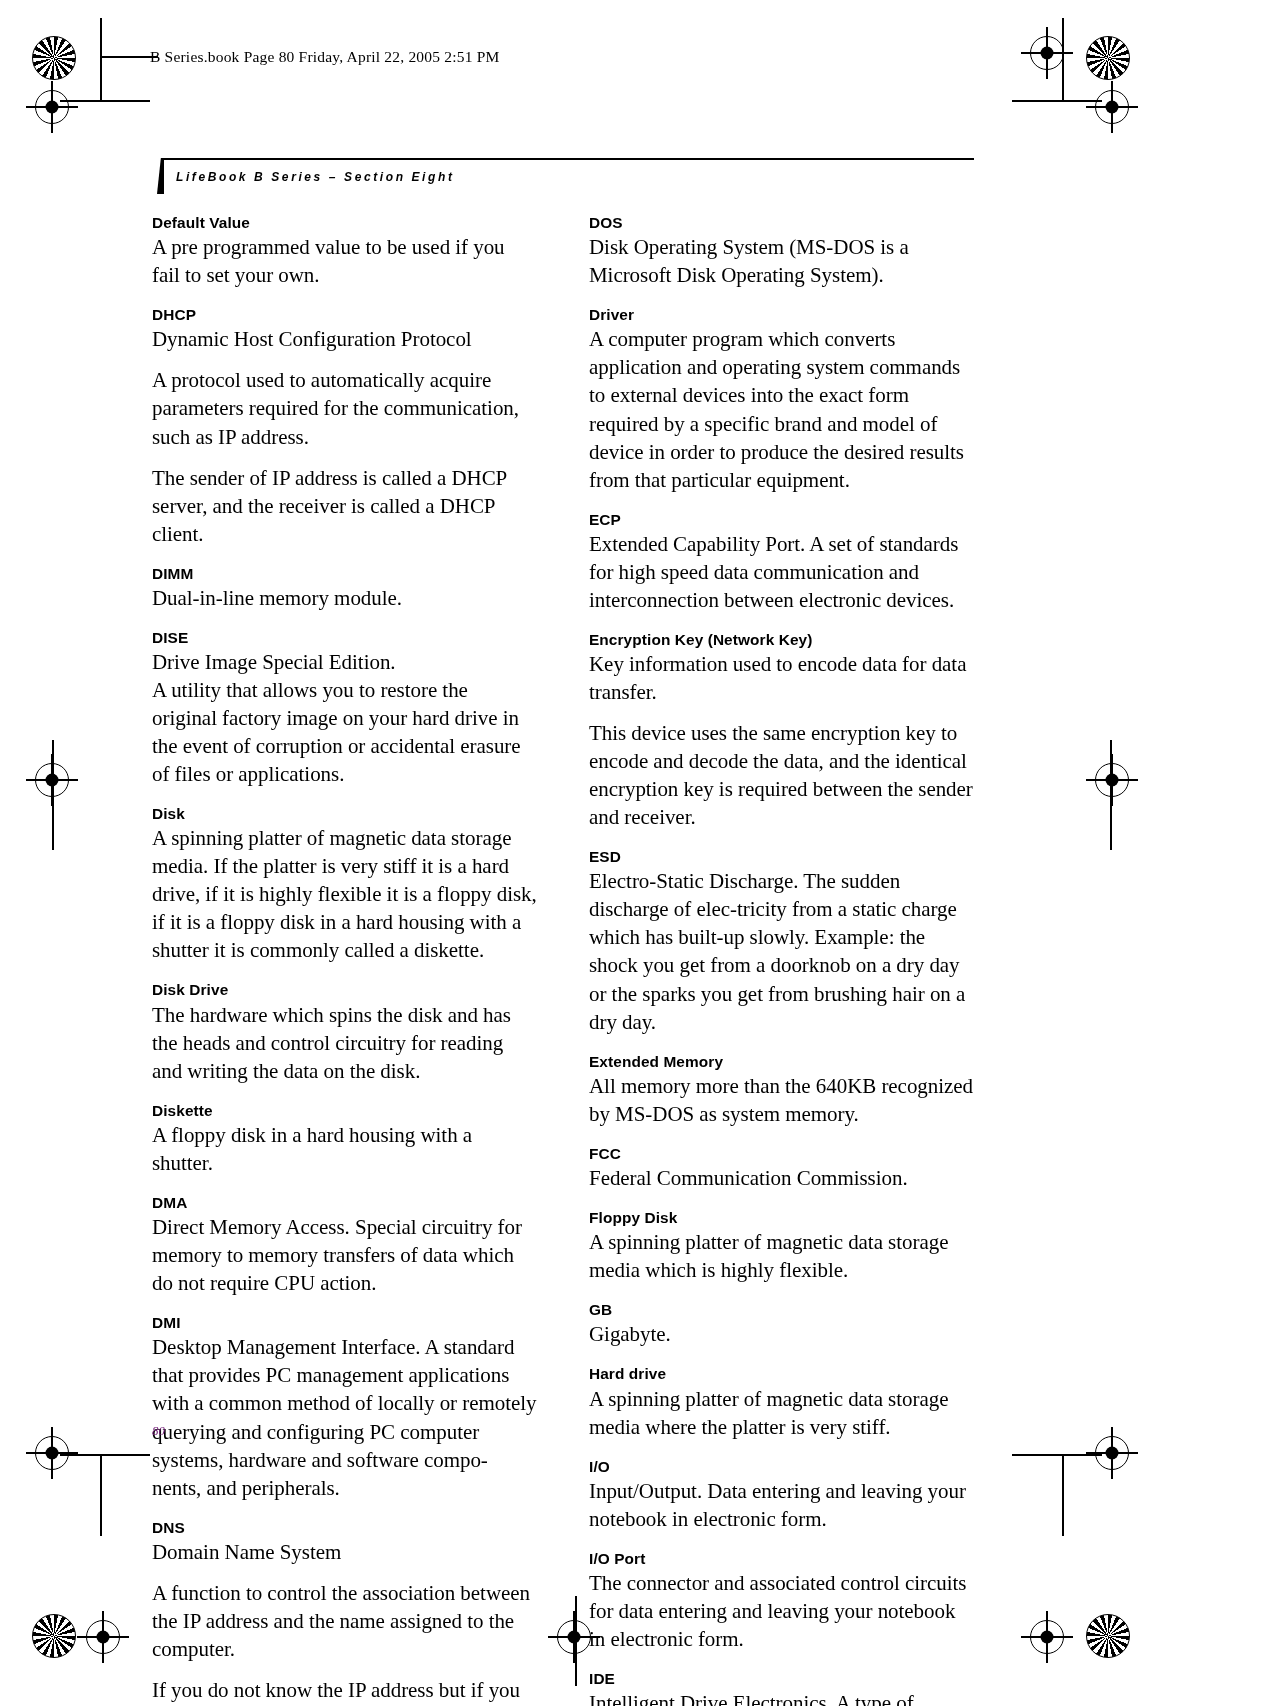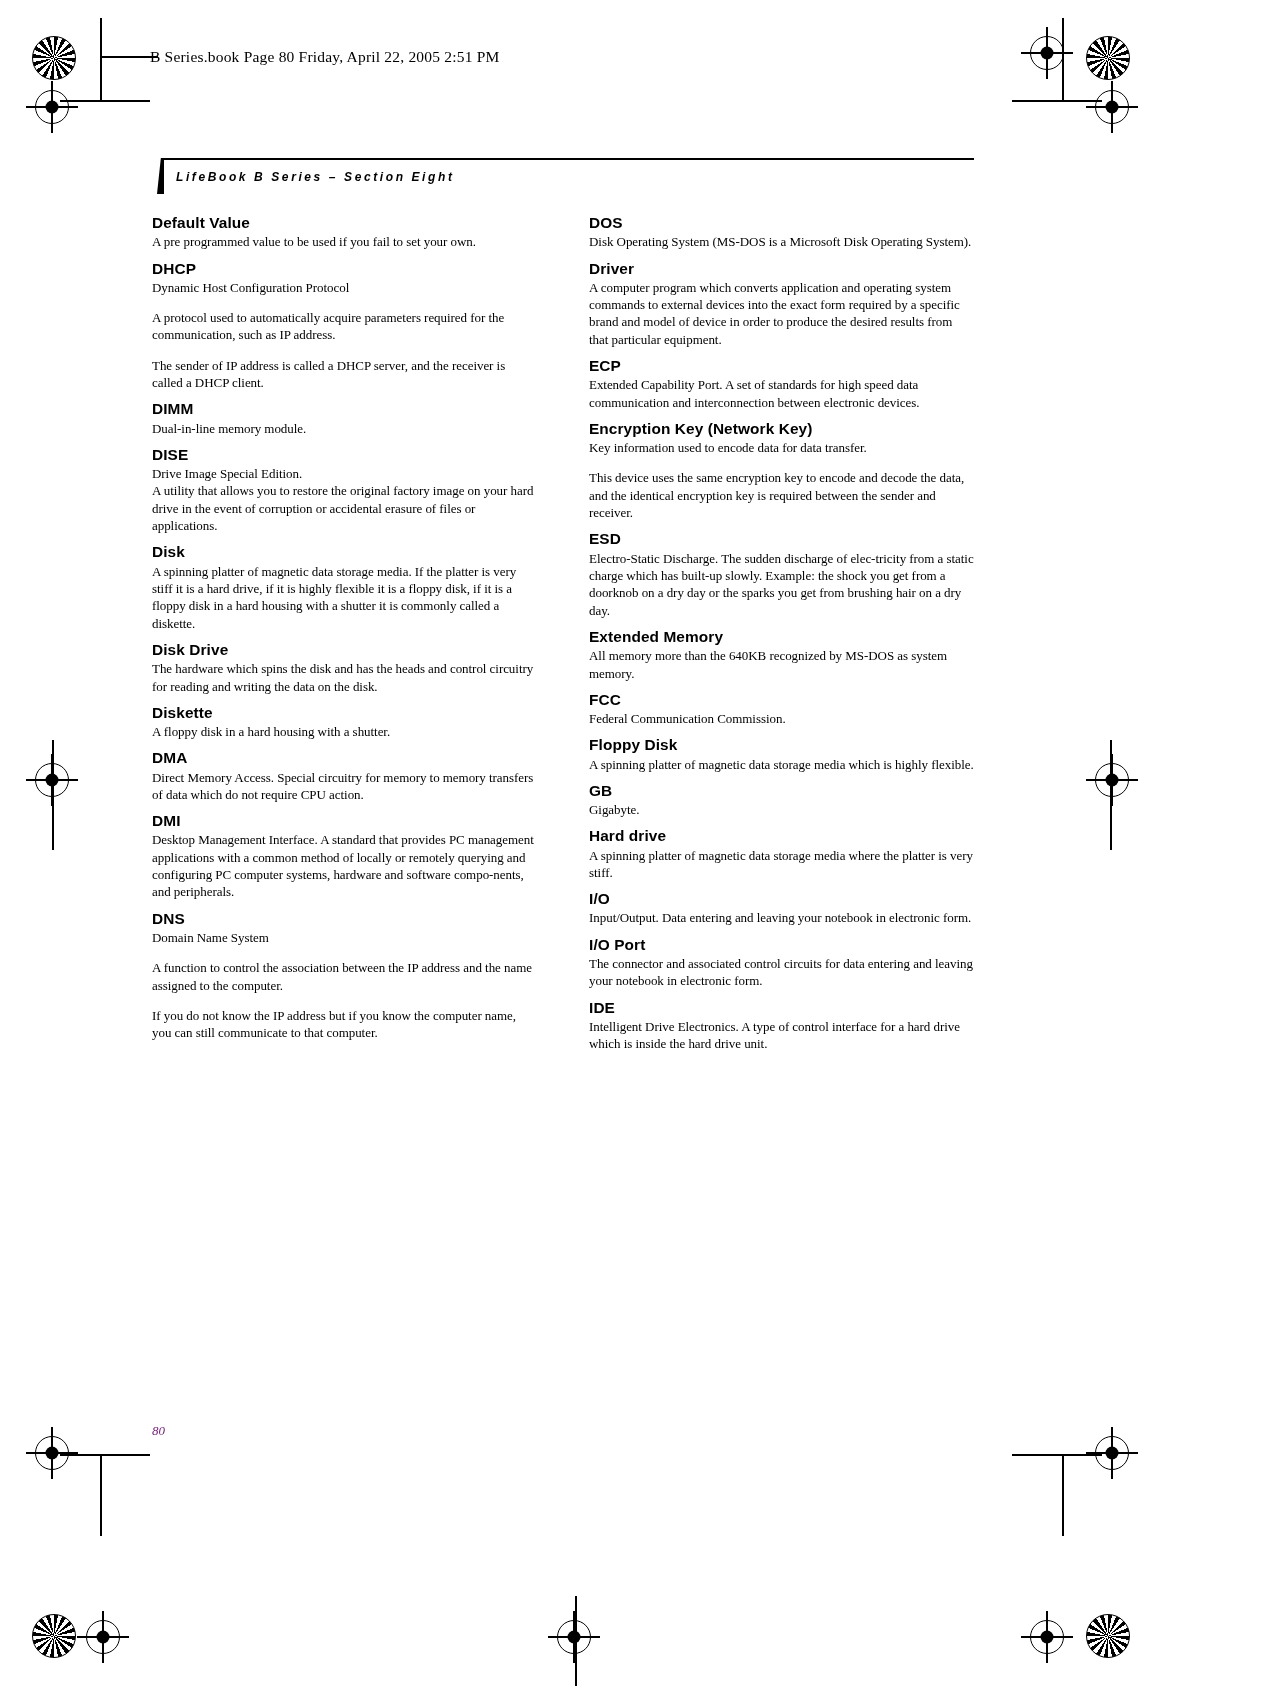--- a/index.html
+++ b/index.html
@@ -116,28 +116,28 @@
   h3.term {
     font-family: "Liberation Sans", sans-serif;
     font-weight: 700;
     font-size: 15.4px;
     line-height: 1.18;
     margin: 0 0 1px 0;
     color: #000;
     letter-spacing: 0.1px;
   }
   .term.gap {
-    margin-top: 9px;
+    margin-top: 17px;
   }
   .term.firstterm {
     margin-top: 0;
   }
   p.def {
     font-family: "Liberation Serif", serif;
-    font-size: 13px;
+    font-size: 21px;
     line-height: 1.335;
     margin: 0;
     color: #000;
     letter-spacing: -0.05px;
   }
   p.def + p.def {
     margin-top: 13px;
   }
 
   

